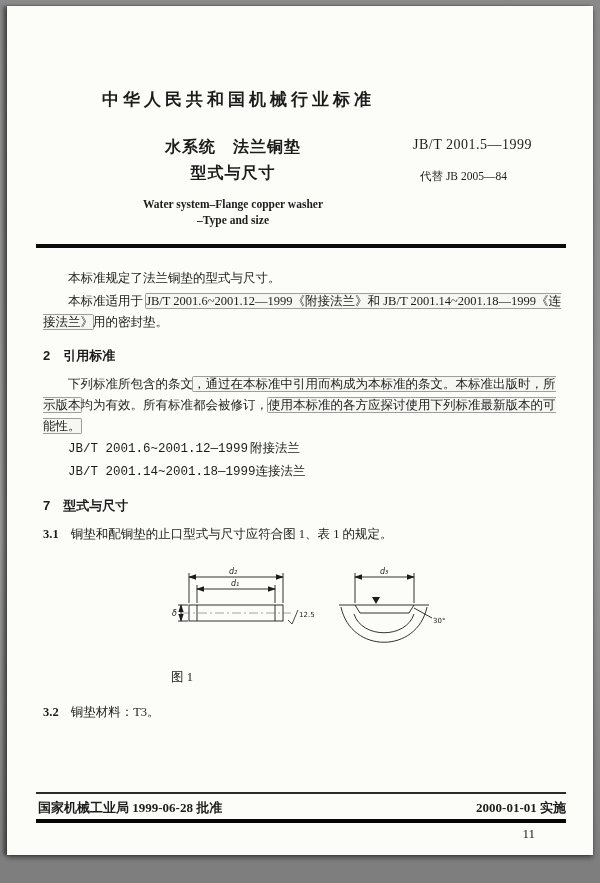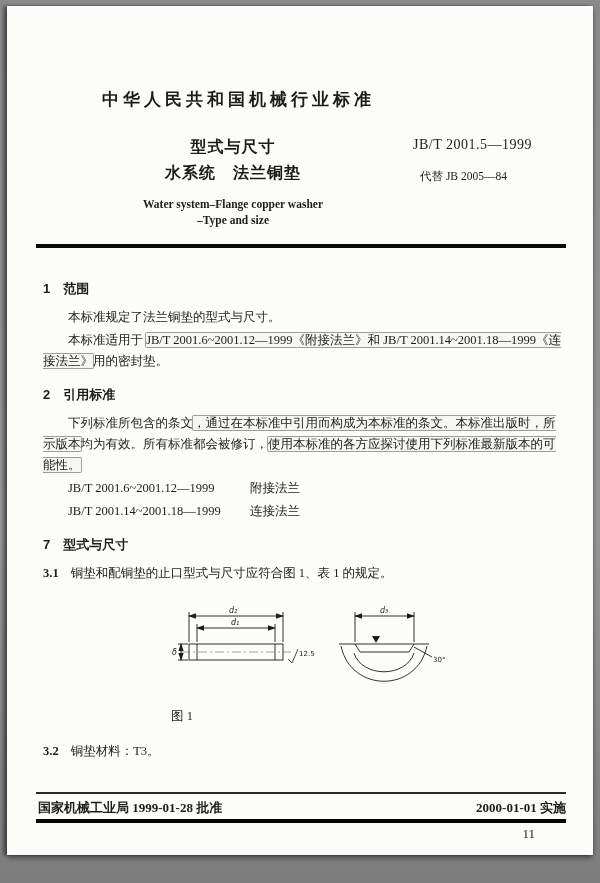--- a/index.html
+++ b/index.html
@@ -41,21 +41,21 @@
   .rule-thick{height:4px;background:#0a0a0a;margin:0 27px 0 29px;}
   
   .content{padding:18px 29px 0 36px;font-size:12.5px;line-height:21px;}
   .sec-h{
     font-family:"Liberation Sans","DejaVu Sans",sans-serif;
     font-weight:bold;font-size:13px;margin:12px 0 8px;
   }
   .content p{margin:2px 0;}
   p.indent{text-indent:2em;}
   .hl{background:#f6f6f2;box-shadow:0 0 0 1px #9d9d9d;border-radius:1px;}
-  .ref-line{margin-left:2em !important;}
+  .ref-line{margin-left:2em !important;font-family:Liberation Mono, monospace;}
   .ref-no{display:inline-block;min-width:182px;}
   .clause-no{font-weight:bold;margin-right:12px;}
   
   .figure{margin:16px 0 0 128px;width:300px;}
   .figure svg{display:block;}
   .fig-caption{margin:6px 0 14px 128px;width:300px;font-size:12.5px;}
   .dim{font-family:"DejaVu Sans","Liberation Sans",sans-serif;font-style:italic;font-size:8px;fill:#1c1c1c;}
   .dimnum{font-family:"DejaVu Sans","Liberation Sans",sans-serif;font-style:normal;font-size:7px;fill:#1c1c1c;}
   
   .foot-rule-thin{position:absolute;left:29px;right:27px;top:786px;height:2px;background:#2a2a2a;}
@@ -69,36 +69,35 @@
 </style>
 </head>
 <body>
 
 <div class="scan">
   <div class="page">
 
     <div class="header">
       <div class="std-type">中华人民共和国机械行业标准</div>
       <div class="title-cn">
+        <div>水系统　法兰铜垫</div>
         <div>型式与尺寸</div>
-        <div>水系统　法兰铜垫</div>
       </div>
       <div class="std-no">JB/T 2001.5—1999</div>
       <div class="replaces">代替 JB 2005—84</div>
       <div class="title-en">
         <div>Water system–Flange copper washer</div>
         <div>–Type and size</div>
       </div>
     </div>
 
     <div class="rule-thick"></div>
 
     <div class="content">
 
-      <div class="sec-h">1　范围</div>
       <p class="indent">本标准规定了法兰铜垫的型式与尺寸。</p>
       <p class="indent"><span>本标准适用于 </span><span class="hl">JB/T 2001.6~2001.12—1999《附接法兰》和 JB/T 2001.14~2001.18—1999《连接法兰》</span><span>用的密封垫。</span></p>
 
       <div class="sec-h">2　引用标准</div>
       <p class="indent"><span>下列标准所包含的条文</span><span class="hl">，通过在本标准中引用而构成为本标准的条文。本标准出版时，所示版本</span><span>均为有效。所有标准都会被修订，</span><span class="hl">使用本标准的各方应探讨使用下列标准最新版本的可能性。</span></p>
       <p class="ref-line"><span class="ref-no">JB/T 2001.6~2001.12—1999</span><span>附接法兰</span></p>
       <p class="ref-line"><span class="ref-no">JB/T 2001.14~2001.18—1999</span><span>连接法兰</span></p>
 
       <div class="sec-h">7　型式与尺寸</div>
       <p><span class="clause-no">3.1</span><span>铜垫和配铜垫的止口型式与尺寸应符合图 1、表 1 的规定。</span></p>
@@ -156,20 +155,20 @@
           <text x="262" y="62" class="dimnum">30°</text>
         </svg>
       </div>
       <div class="fig-caption">图 1</div>
 
       <p><span class="clause-no">3.2</span><span>铜垫材料：T3。</span></p>
     </div>
 
     <div class="foot-rule-thin"></div>
     <div class="footer">
-      <span>国家机械工业局 1999-01-28 批准</span>
+      <span>国家机械工业局 1999-06-28 批准</span>
       <span>2000-01-01 实施</span>
     </div>
     <div class="foot-rule-thick"></div>
     <div class="page-no">11</div>
 
   </div>
 </div>
 
 </body></html>

